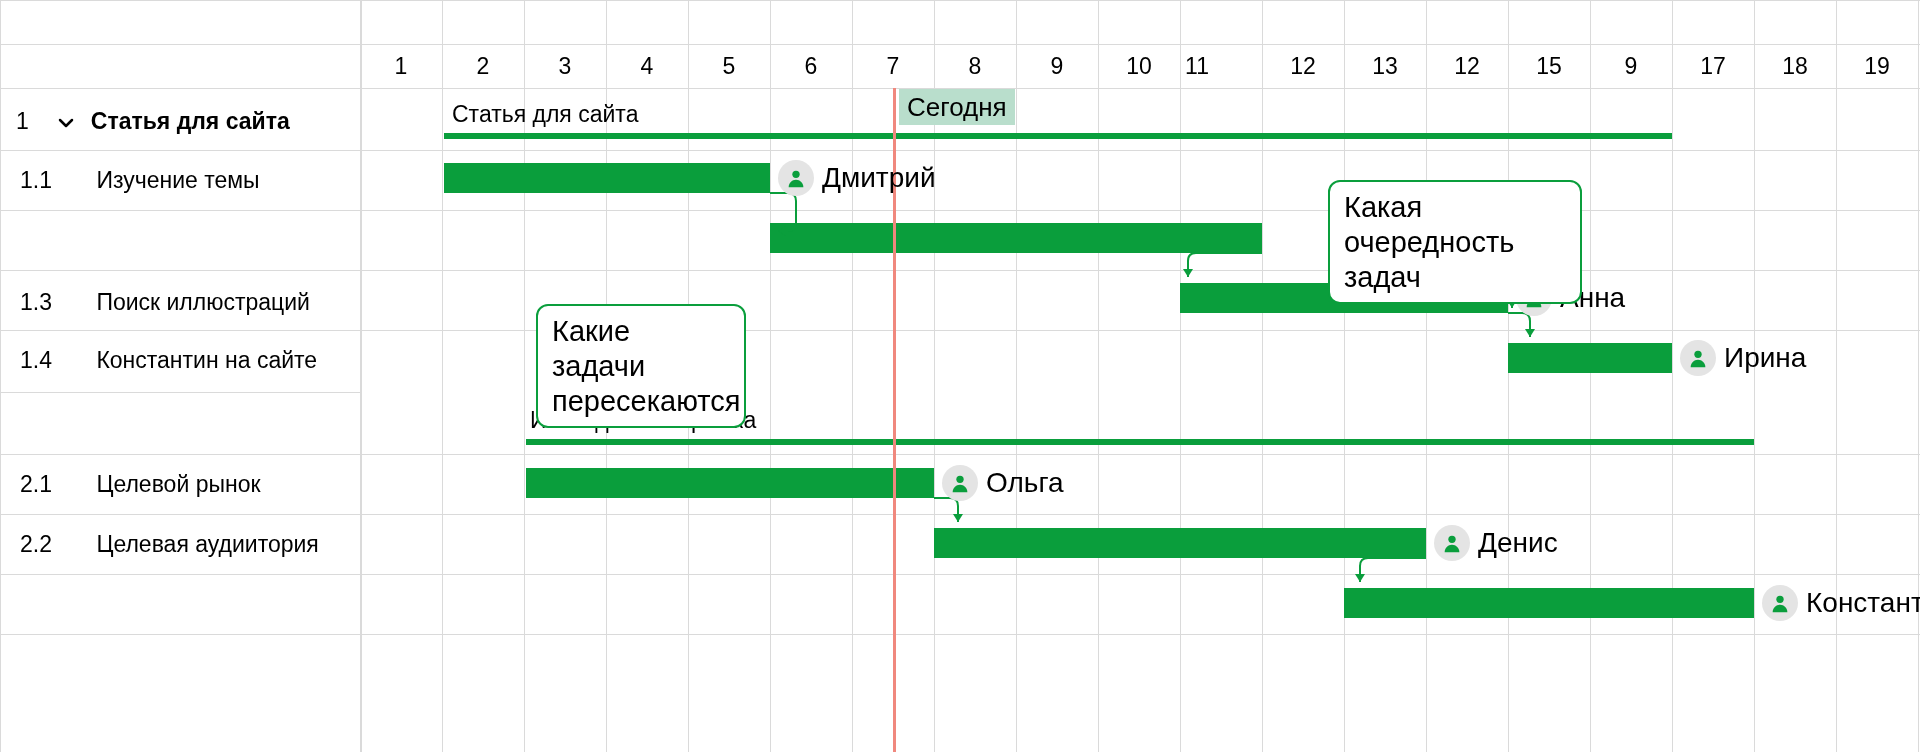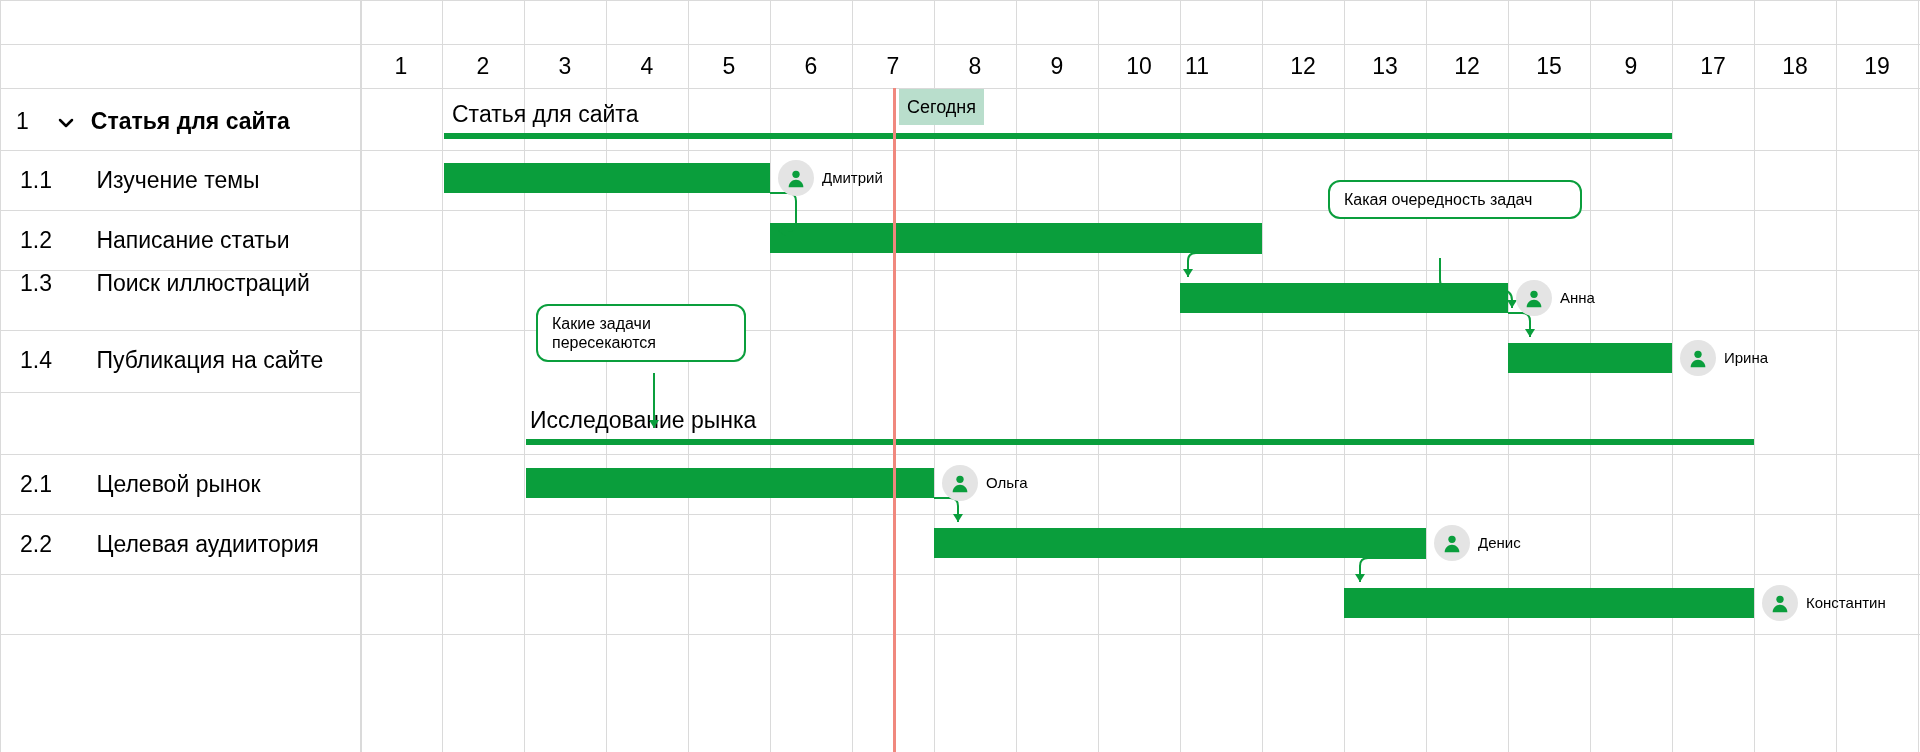--- a/index.html
+++ b/index.html
@@ -16,25 +16,25 @@
   .row-id.sub{padding-left:20px}
   .chev{display:inline-block;width:28px;vertical-align:middle}
   .chev svg{width:20px;height:20px;vertical-align:middle}
   .row-title{display:inline-block;vertical-align:middle}
   .row-title.bold{font-weight:800}
   .row-title.sub{padding-left:40px}
   .bar{position:absolute;height:30px;background:#0A9E3C}
   .summary-bar{position:absolute;height:6px;background:#0A9E3C}
   .summary-lbl{position:absolute;font-size:23px}
   .today-line{position:absolute;top:88px;bottom:0;width:3px;background:#F0887E;z-index:5}
-  .today-chip{position:absolute;height:36px;line-height:36px;background:#B9DECC;padding:0 8px;font-size:18px;z-index:6}
+  .today-chip{position:absolute;height:36px;line-height:36px;background:#B9DECC;padding:0 8px;font-size:26px;z-index:6}
   .avatar{position:absolute;width:36px;height:36px;border-radius:50%;background:#E4E4E4;display:flex;align-items:center;justify-content:center;z-index:7}
   .avatar svg{width:22px;height:22px}
-  .assignee-name{position:absolute;font-size:15px;line-height:36px;z-index:7}
-  .callout{position:absolute;border:2px solid #0A9E3C;border-radius:12px;background:#fff;padding:8px 14px;font-size:16px;line-height:1.2;z-index:8}
+  .assignee-name{position:absolute;font-size:28px;line-height:36px;z-index:7}
+  .callout{position:absolute;border:2px solid #0A9E3C;border-radius:12px;background:#fff;padding:8px 14px;font-size:29px;line-height:1.2;z-index:8}
   .dep{position:absolute;fill:none;stroke:#0A9E3C;stroke-width:2;z-index:4}
   .dep .arrow{fill:#0A9E3C;stroke:none}
 </style>
 </head>
 <body>
 
 <div id="wrap">
 
   <div class="grid">
 
@@ -99,31 +99,27 @@
     <span class="row-id">1</span>
     <span class="chev"><svg viewBox="0 0 20 20">
           <path d="M4 7l6 6 6-6" stroke="#000" stroke-width="2.5" fill="none" stroke-linecap="round" stroke-linejoin="round"></path>
         </svg></span>
     <span class="row-title bold">Статья для сайта</span>
   </div>
   <div class="row-label" style="top:152px">
     <span class="row-id sub">1.1</span>
     <span class="row-title sub">Изучение темы</span>
   </div>
-  <div class="row-label" style="top:212px">
-    <span class="row-id sub">1.2</span>
-    <span class="row-title sub">Написание статьи</span>
-  </div>
-  <div class="row-label" style="top:255px">
+  <div class="row-label" style="top:274px">
     <span class="row-id sub">1.3</span>
     <span class="row-title sub">Поиск иллюстраций</span>
   </div>
   <div class="row-label" style="top:332px">
     <span class="row-id sub">1.4</span>
-    <span class="row-title sub">Публикация на сайте</span>
+    <span class="row-title sub">Константин на сайте</span>
   </div>
   <div class="row-label" style="top:456px">
     <span class="row-id sub">2.1</span>
     <span class="row-title sub">Целевой рынок</span>
   </div>
   <div class="row-label" style="top:516px">
     <span class="row-id sub">2.2</span>
     <span class="row-title sub">Целевая аудиитория</span>
   </div>
 

